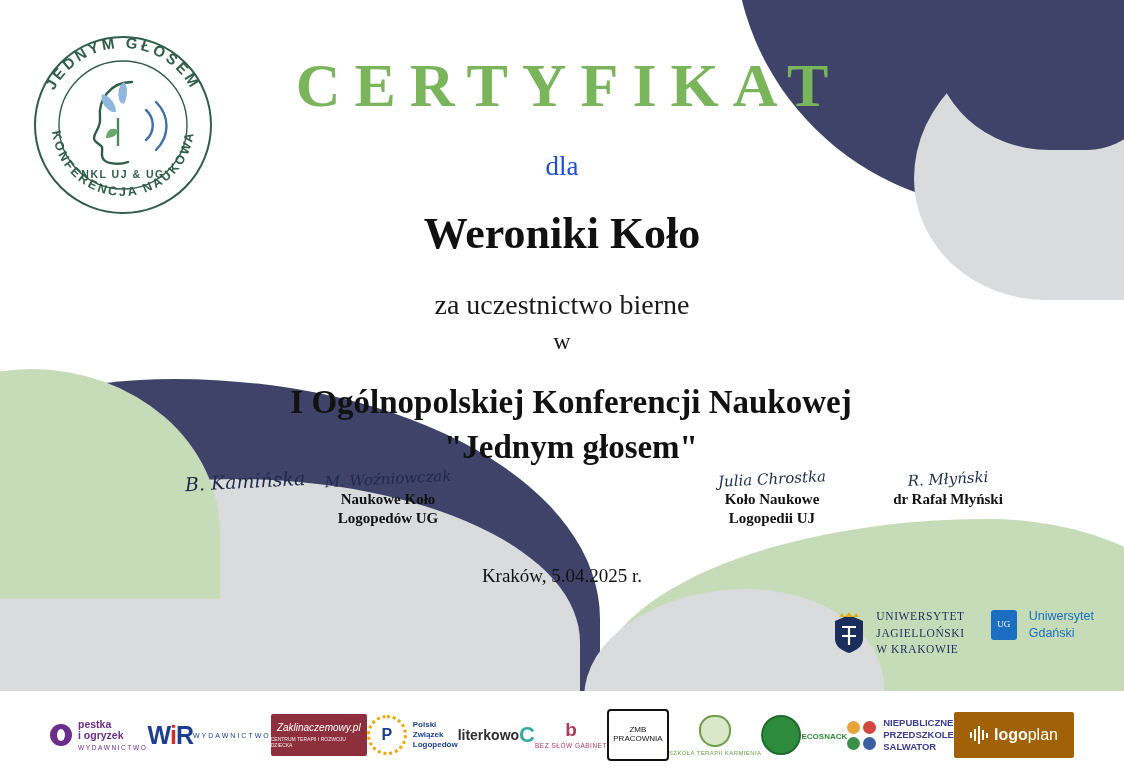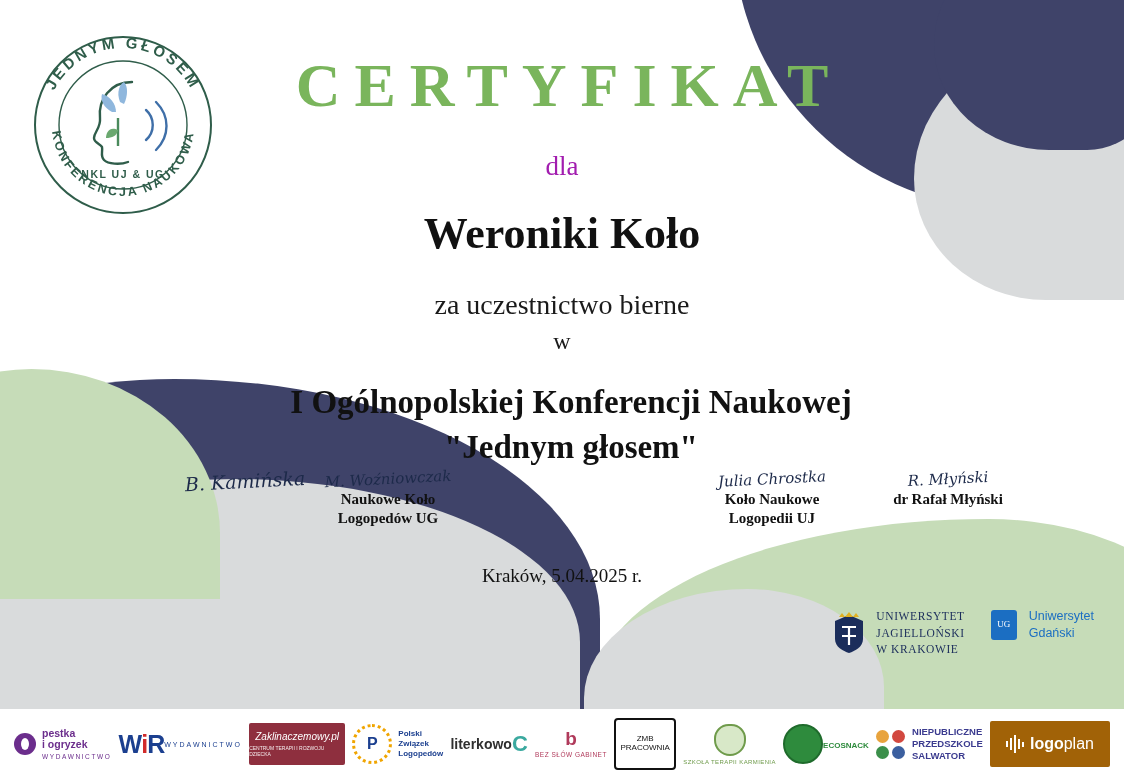--- a/index.html
+++ b/index.html
@@ -114,21 +114,21 @@
     font-family: "Liberation Serif", serif;
     font-size: 62px;
     font-weight: bold;
     letter-spacing: 14px;
     color: #7ab55c;
     text-indent: 14px;
   }
   .dla {
     margin-top: 30px;
     font-size: 27px;
-    color: #a21caf;
+    color: #1d4ed8;
   }
   .recipient {
     margin-top: 26px;
     font-size: 44px;
     font-weight: bold;
     color: #111111;
   }
   .reason {
     margin-top: 28px;
     font-size: 28px;
@@ -243,25 +243,25 @@
     font-size: 12.5px;
     line-height: 1.35;
     color: #1b6ec2;
   }
   
   .sponsor-bar {
     position: absolute;
     left: 0;
     right: 0;
     bottom: 0;
-    height: 70px;
+    height: 88px;
     background: #ffffff;
     display: flex;
     align-items: center;
-    justify-content: space-between;
+    justify-content: center;
     padding: 8px 14px;
     box-sizing: border-box;
   }
   .sponsor {
     height: 58px;
     display: flex;
     align-items: center;
     justify-content: center;
     font-family: "Liberation Sans", sans-serif;
     box-sizing: border-box;

